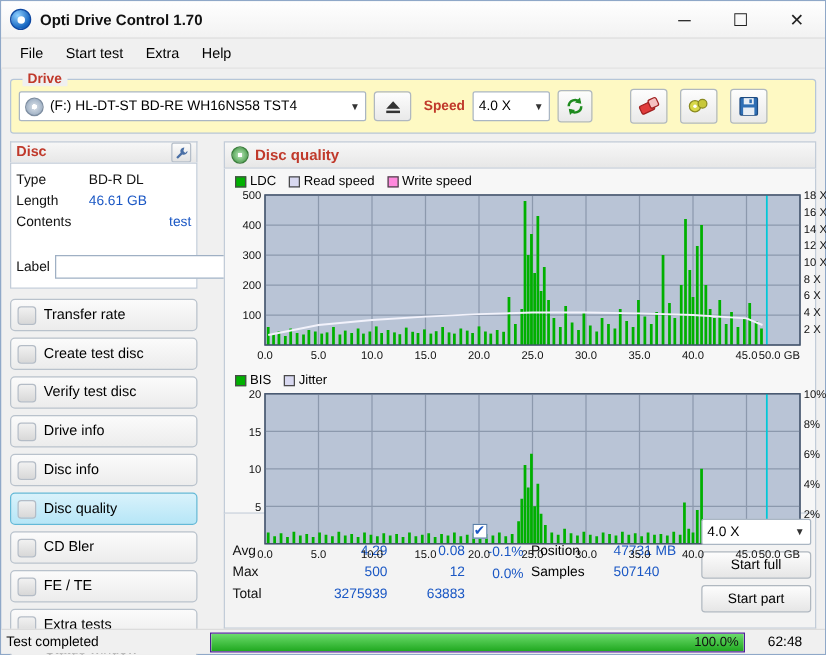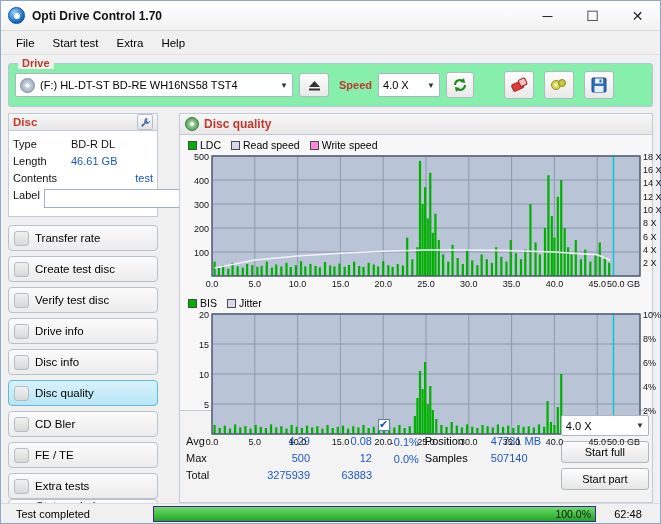--- a/index.html
+++ b/index.html
@@ -49,21 +49,21 @@
     border-bottom:1px solid #e2e2e2;
   }
   .menuitem { padding:3px 9px; font-size:11.5px; color:#000; }
   
   .drive-group {
     position:relative;
     margin:8px 7px 0 7px;
     border:1px solid #b6c6d8;
     border-radius:3px;
     height:44px;
-    background:#86efac;
+    background:#fef9c3;
   }
   .group-label {
     position:absolute; top:-7px; left:9px; background:#f0f0f0;
     padding:0 4px; font-size:11px; color:#c0392b; font-weight:bold;
   }
   .drive-row { display:flex; align-items:center; height:100%; padding:0 6px; gap:6px; }
   .combo {
     height:24px; border:1px solid #aab6c3; background:#fff;
     display:flex; align-items:center; font-size:11px; border-radius:2px;
     padding-left:4px; position:relative;
@@ -99,21 +99,21 @@
       background:linear-gradient(to bottom,#fcfcfc,#e2e2e2); border:1px solid #b5bec9;
       display:flex;align-items:center;justify-content:center;font-size:9px;border-radius:2px;}
   .disc-body {
     border:1px solid #c2ccd8; background:#fff; padding:4px 4px 6px 4px;
   }
   .dl-row { display:flex; align-items:center; height:17px; font-size:11px; }
   .dl-key { width:58px; color:#111; }
   .dl-val { color:#1a57c4; }
   .dl-val.black { color:#111; }
   .dl-val.right { margin-left:auto; text-align:right; }
-  .label-row { display:flex; margin-top:3px; gap:4px; }
+  .label-row { display:flex; align-items:center; margin-top:17px; gap:4px; }
   .label-input {
     flex:1; height:19px; border:1px solid #9fb0c4; background:#fff;
   }
   .label-btn { width:22px;height:21px; }
   
   .side-buttons { margin-top:8px; display:flex; flex-direction:column; gap:5px; }
   .side-btn {
     height:26px; border:1px solid #b9c2cc; border-radius:4px;
     background:linear-gradient(to bottom,#fbfbfb,#ececec);
     display:flex; align-items:center; padding-left:5px; gap:6px; font-size:11.5px;
@@ -173,21 +173,21 @@
   .act-btn {
     width:88px; height:22px; border:1px solid #b0b8c0; border-radius:3px;
     background:linear-gradient(to bottom,#fdfdfd,#e6e6e6); font-size:11px;
     display:flex;align-items:center;justify-content:center;
   }
   
   .statusbar {
     height:20px; display:flex; align-items:center; border-top:1px solid #dcdcdc;
     background:#f0f0f0; font-size:11px;
   }
-  .sb-text { width:152px; padding-left:15px; }
+  .sb-text { width:167px; padding-left:4px; }
   .progress {
     flex:1; height:16px; border:1px solid #4c1d95; background:#fff;
     position:relative; overflow:hidden;
   }
   .progress .fill {
     position:absolute; left:0; top:0; bottom:0;
     background:linear-gradient(to bottom,#6ddc6d,#1fa81f);
   }
   .progress .ptext {
     position:absolute; right:4px; top:0; line-height:14px; font-size:10.5px; color:#111;

